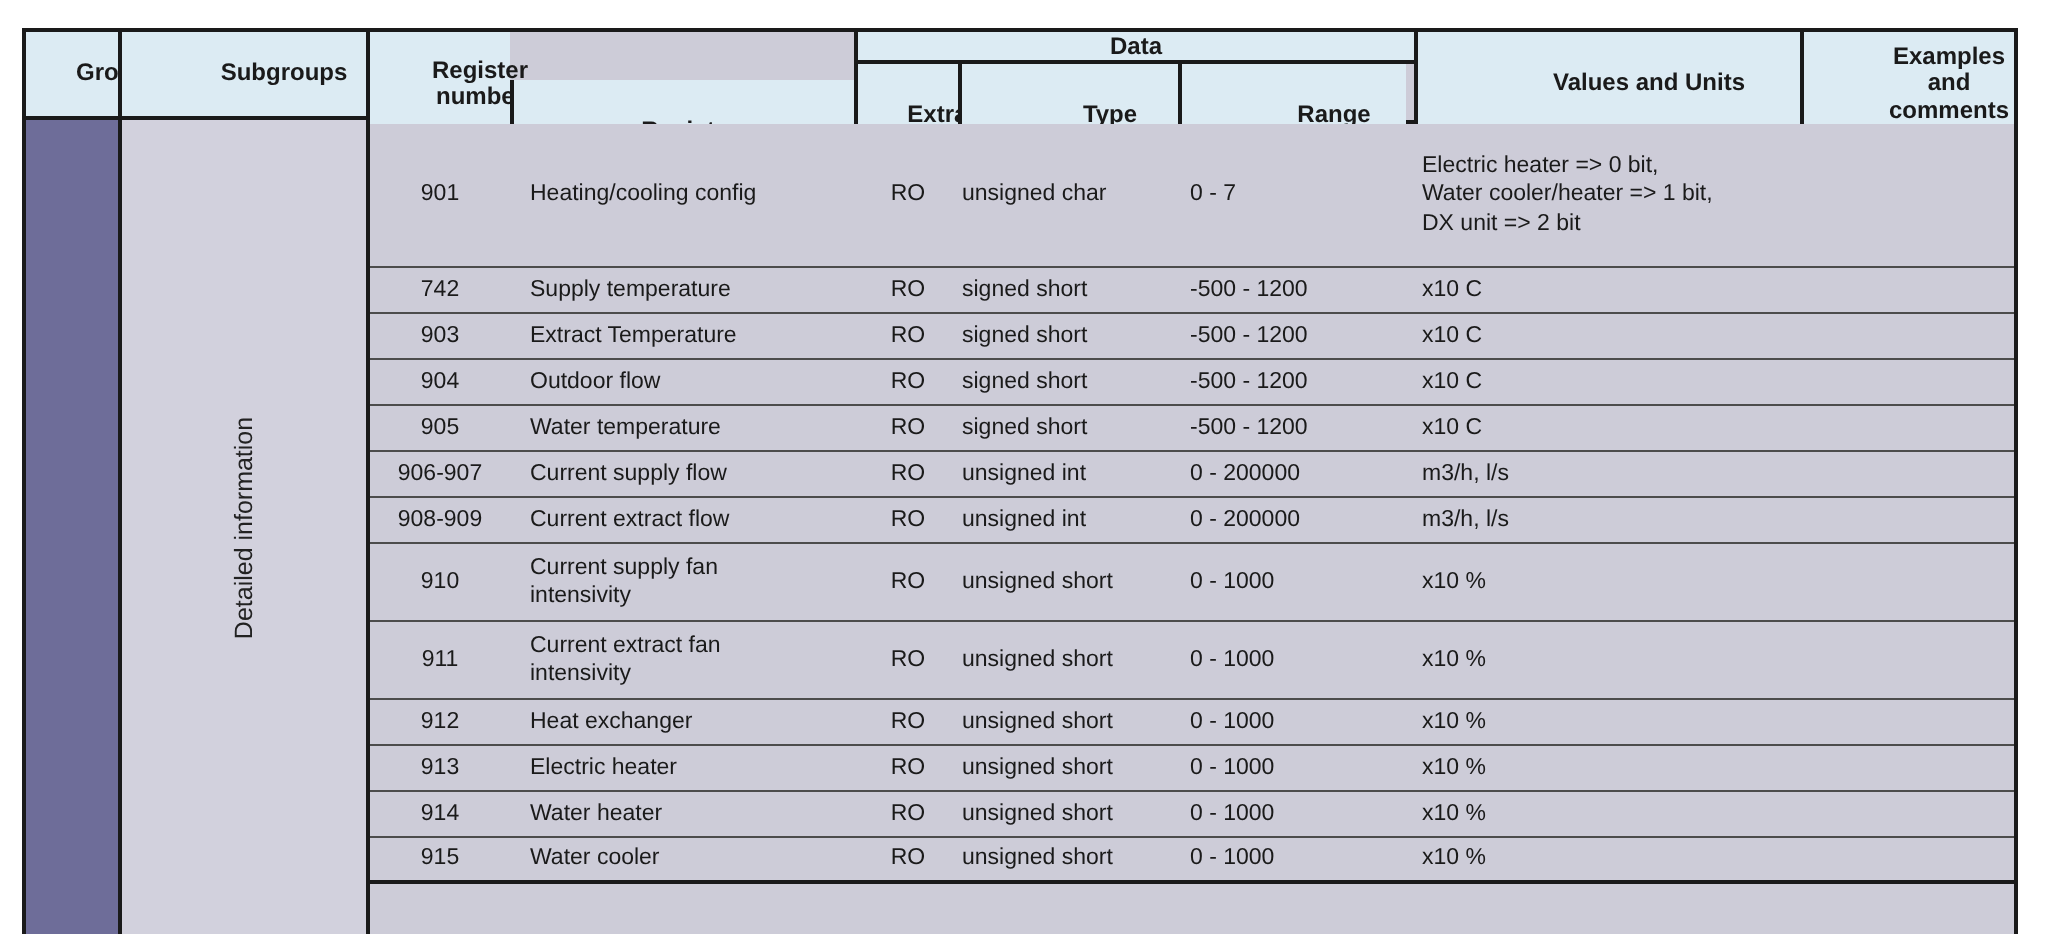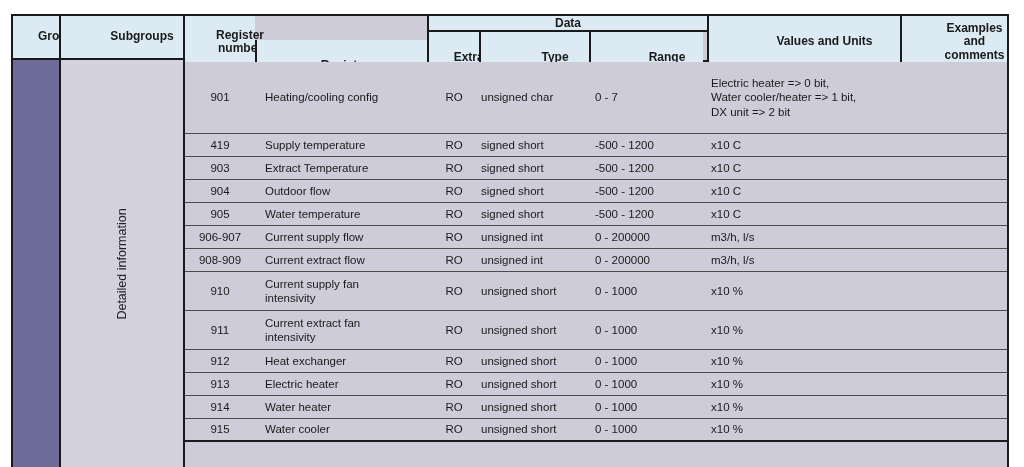--- a/index.html
+++ b/index.html
@@ -125,21 +125,21 @@
     <div class="f f-acc">RO</div>
     <div class="f f-type">unsigned char</div>
     <div class="f f-range">0 - 7</div>
     <div class="f f-val">Electric heater =&gt; 0 bit,
 Water cooler/heater =&gt; 1 bit,
 DX unit =&gt; 2 bit</div>
     <div class="f f-ex"></div>
   </div>
 
   <div class="body-row row-l1">
-    <div class="f f-num">419</div>
+    <div class="f f-num">742</div>
     <div class="f f-name">Supply temperature</div>
     <div class="f f-acc">RO</div>
     <div class="f f-type">signed short</div>
     <div class="f f-range">-500 - 1200</div>
     <div class="f f-val">x10 C</div>
     <div class="f f-ex"></div>
   </div>
 
   <div class="body-row row-l1">
     <div class="f f-num">903</div>

